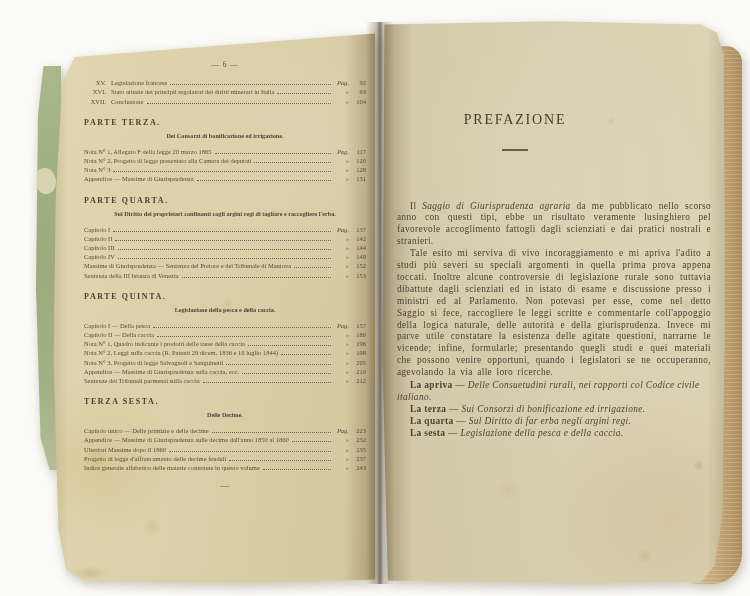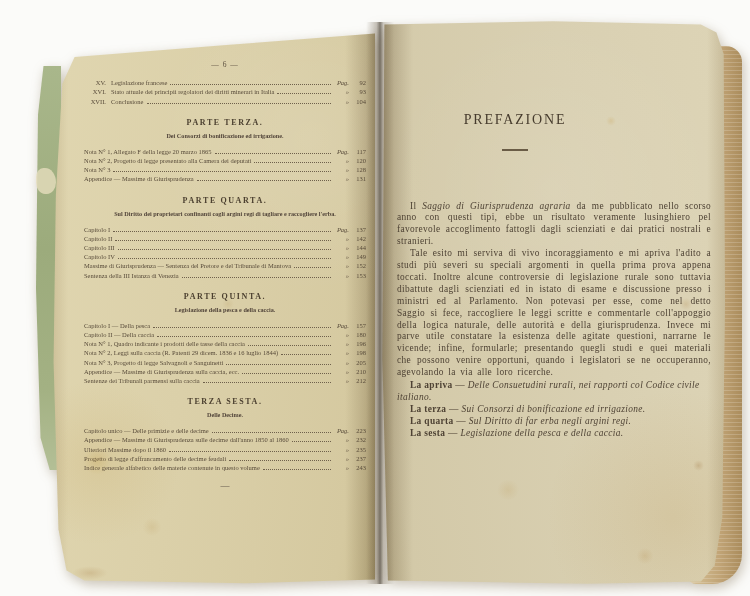--- a/index.html
+++ b/index.html
@@ -66,21 +66,21 @@
     padding-top:32px;color:#584b3a;font-size:6.5px;line-height:9.2px;
   }
   .page-num-top{text-align:center;font-size:7.5px;letter-spacing:1px;color:#5d5040;margin-bottom:9px;}
   .toc-row{display:flex;align-items:baseline;}
   .toc-num{flex:none;width:22px;text-align:right;margin-right:5px;}
   .toc-label{flex:0 1 auto;}
   .toc-dots{flex:1 1 6px;min-width:5px;border-bottom:1px dotted #6f614c;margin:0 3px 2px 3px;}
   .toc-mark{flex:none;width:15px;text-align:right;font-style:italic;margin-right:4px;}
   .toc-page{flex:none;width:13px;text-align:right;}
   .toc-section{margin-top:12px;}
-  .sec-title{text-align:center;font-size:8px;font-weight:bold;letter-spacing:1.6px;color:#4c4030;line-height:10px;margin-bottom:4px;}
+  .sec-title{font-size:8px;font-weight:bold;letter-spacing:1.6px;color:#4c4030;line-height:10px;margin-bottom:4px;}
   .sec-subtitle{text-align:center;font-size:6.2px;font-weight:bold;line-height:8px;color:#52453a;max-width:232px;margin:0 auto 7px;}
   .end-dash{text-align:center;margin-top:9px;font-size:9px;color:#50443a;}
 
   
   .rp-content{position:absolute;left:16px;right:14px;top:0;color:#4e4234;}
   .pref-title{
     margin-top:90px;margin-right:78px;text-align:center;
     font-size:14px;letter-spacing:1.8px;color:#463b2d;line-height:19px;
   }
   .pref-rule{width:26px;height:1.5px;background:#6a5c46;margin-top:20px;margin-left:calc(50% - 52px);}

